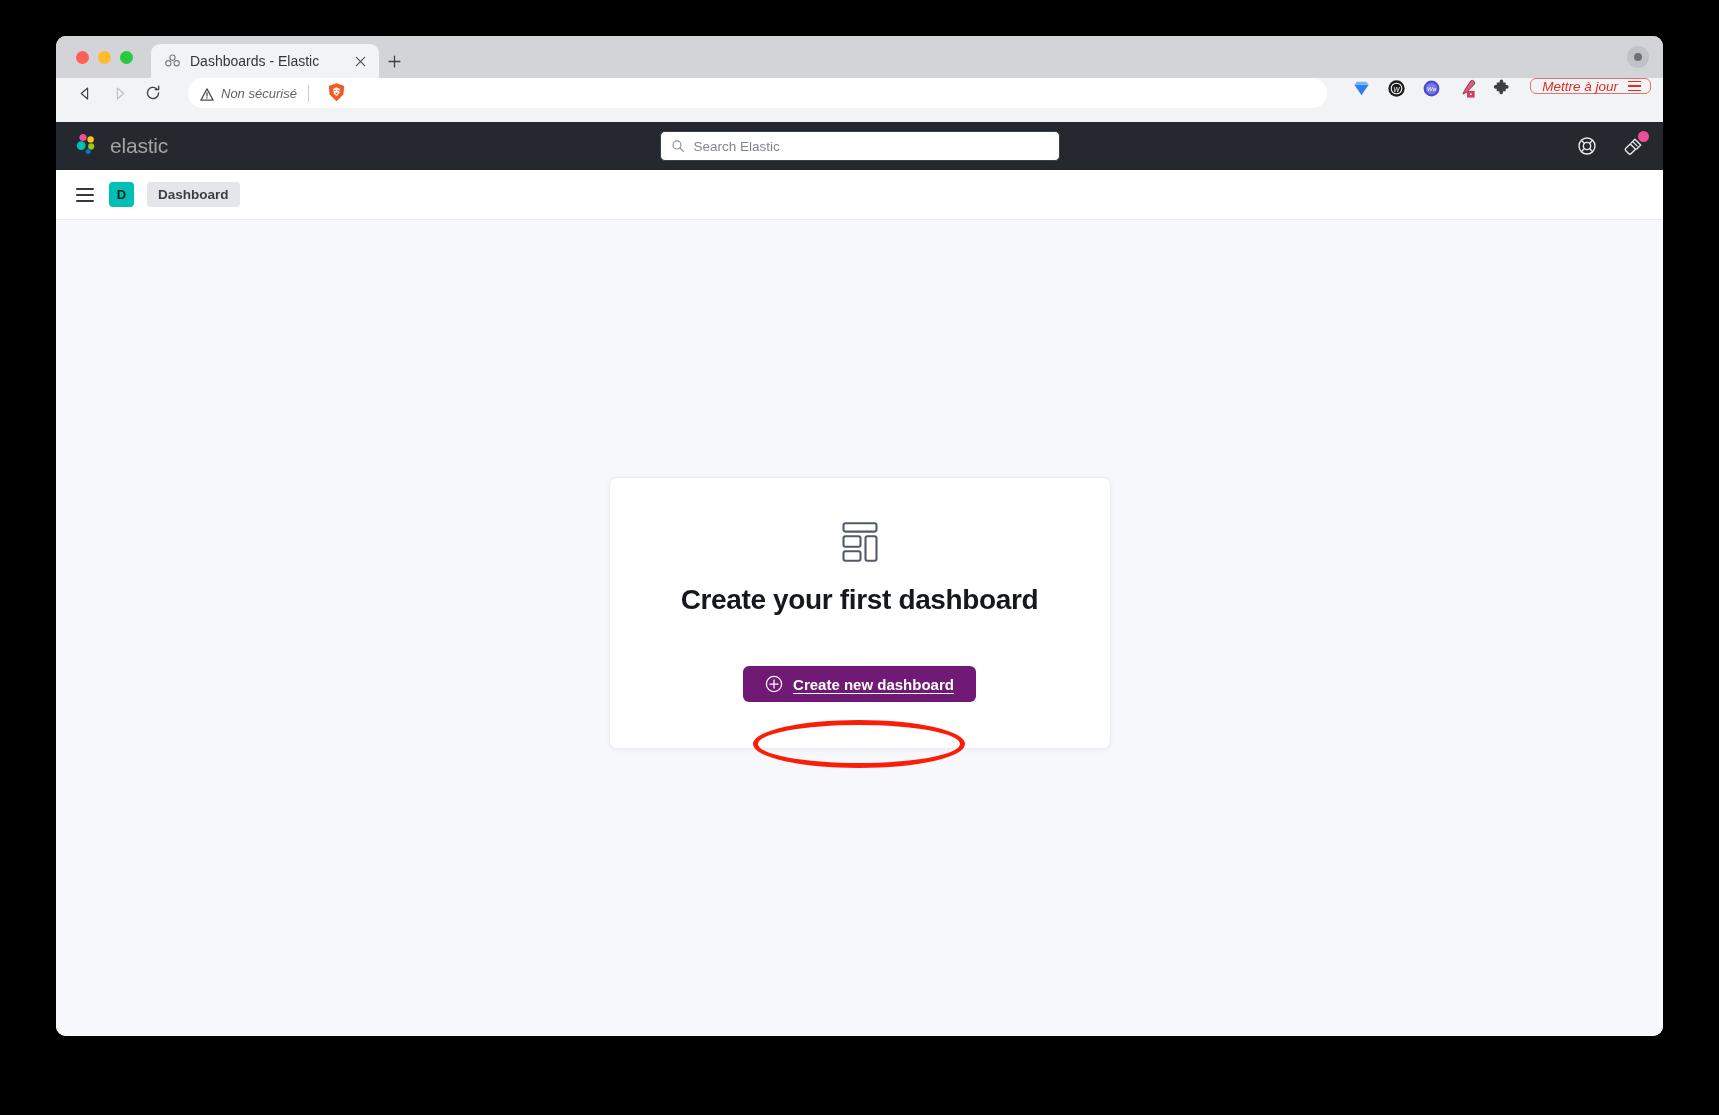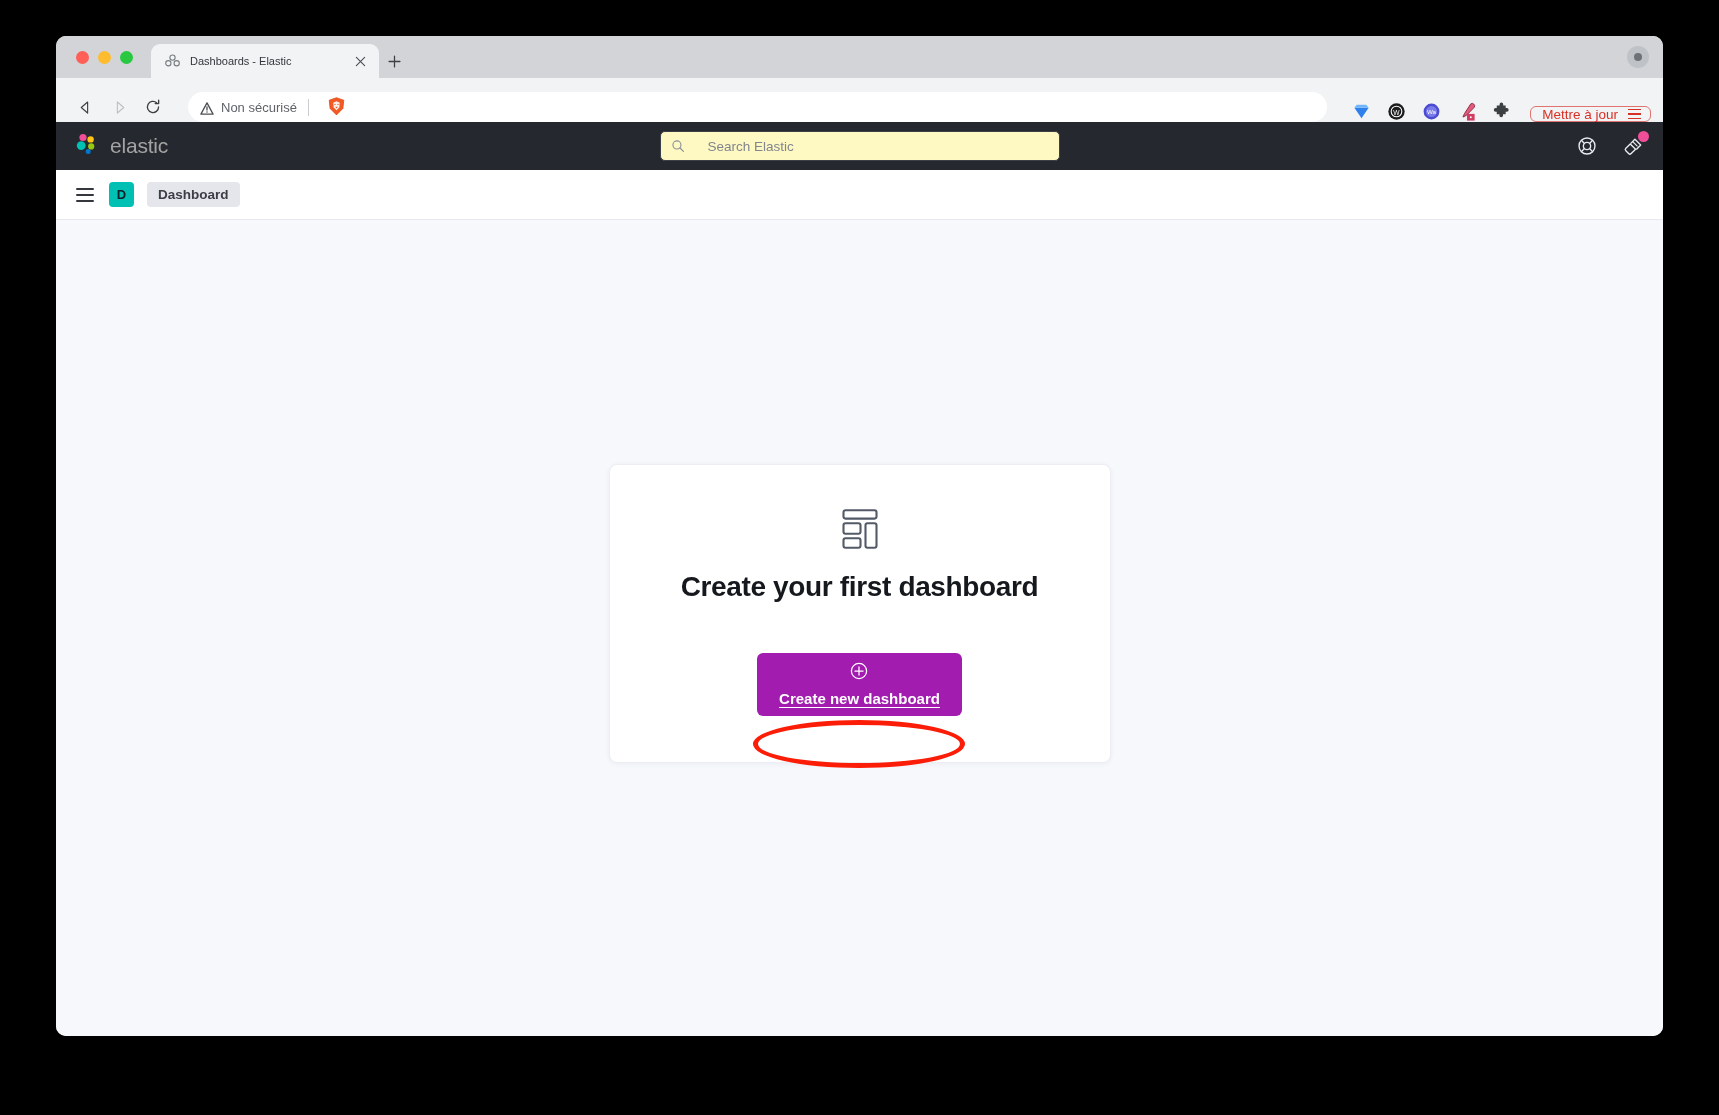--- a/index.html
+++ b/index.html
@@ -42,21 +42,21 @@
     min-width: 228px;
     background: #f2f3f4;
     border-radius: 9px 9px 0 0;
     display: flex; align-items: center;
     padding: 0 10px 0 13px;
     gap: 9px;
     margin-left: 8px;
   }
   #browser-tab .favicon { width: 17px; height: 17px; flex: 0 0 17px; opacity: .8; }
   #browser-tab .tab-title {
-    font-size: 11px; color: #32363b; white-space: nowrap;
+    font-size: 14px; color: #32363b; white-space: nowrap;
     overflow: hidden; text-overflow: ellipsis; flex: 1;
   }
   #browser-tab .tab-close {
     width: 18px; height: 18px; flex: 0 0 18px;
     display: flex; align-items: center; justify-content: center;
     color: #4b4f55; font-size: 15px; line-height: 1;
   }
   #new-tab-btn {
     width: 30px; height: 34px;
     display: flex; align-items: center; justify-content: center;
@@ -67,23 +67,24 @@
     width: 22px; height: 22px; border-radius: 50%;
     background: #bfc2c6;
     display: flex; align-items: center; justify-content: center;
   }
   #tab-strip-right .dot { width: 8px; height: 8px; border-radius: 50%; background: #6e7175; }
 
   
   #nav-bar {
     height: 44px; flex: 0 0 44px;
     background: #f2f3f4;
-    display: flex; align-items: flex-end;
+    display: flex; align-items: flex-start;
     padding: 0 12px 0 14px;
     gap: 4px;
+    font-style: italic;
   }
   .nav-icon-btn {
     width: 30px; height: 30px;
     display: flex; align-items: center; justify-content: center;
     color: #3c4043;
     border-radius: 50%;
   }
   .nav-icon-btn.disabled { color: #bdc0c4; }
 
   #omnibox {
@@ -134,26 +135,26 @@
     display: flex; align-items: center;
     padding: 0 18px;
     position: relative;
   }
   #elastic-logo-group { display: flex; align-items: center; gap: 10px; }
   #elastic-wordmark { color: #a3a3a3; font-size: 21px; letter-spacing: -0.2px; }
 
   #global-search {
     position: absolute; left: 50%; transform: translateX(-50%);
     width: 400px; height: 30px;
-    background: #fef9c3;
+    background: #ffffff;
     border: 1px solid #3b3f47;
     border-radius: 5px;
     display: flex; align-items: center;
     padding: 0 10px;
-    gap: 23px;
+    gap: 9px;
   }
   #global-search .sicon { width: 14px; height: 14px; flex: 0 0 14px; }
   #global-search .stext { font-size: 13.5px; color: #81858d; }
 
   #header-right { margin-left: auto; display: flex; align-items: center; gap: 22px; }
   .hdr-icon { width: 24px; height: 24px; position: relative; display: flex; align-items: center; justify-content: center; }
   .hdr-badge {
     position: absolute; top: -3px; right: -4px;
     width: 11px; height: 11px; border-radius: 50%;
     background: #f04e98;
@@ -205,26 +206,25 @@
   }
   .empty-para {
     font-size: 16px; color: #4f5561; line-height: 1.47;
     max-width: 420px; margin: 0 auto;
   }
   #empty-para-2 { margin-top: 26px; }
   .link { color: #0b64dd; text-decoration: none; }
 
   #create-dashboard-btn {
     display: inline-flex; align-items: center; gap: 10px;
-    background: #a21caf;
+    background: #701a75;
     border-radius: 6px;
     padding: 9px 22px;
     margin-top: 26px;
     position: relative;
-    flex-direction: column;
   }
   #create-dashboard-btn .plus-icon { width: 18px; height: 18px; flex: 0 0 18px; }
   #create-dashboard-label {
     color: #ffffff; font-size: 15px; font-weight: 700;
     text-decoration: underline; text-underline-offset: 2.5px;
   }
 
   
   #annotation-ellipse {
     position: absolute;

